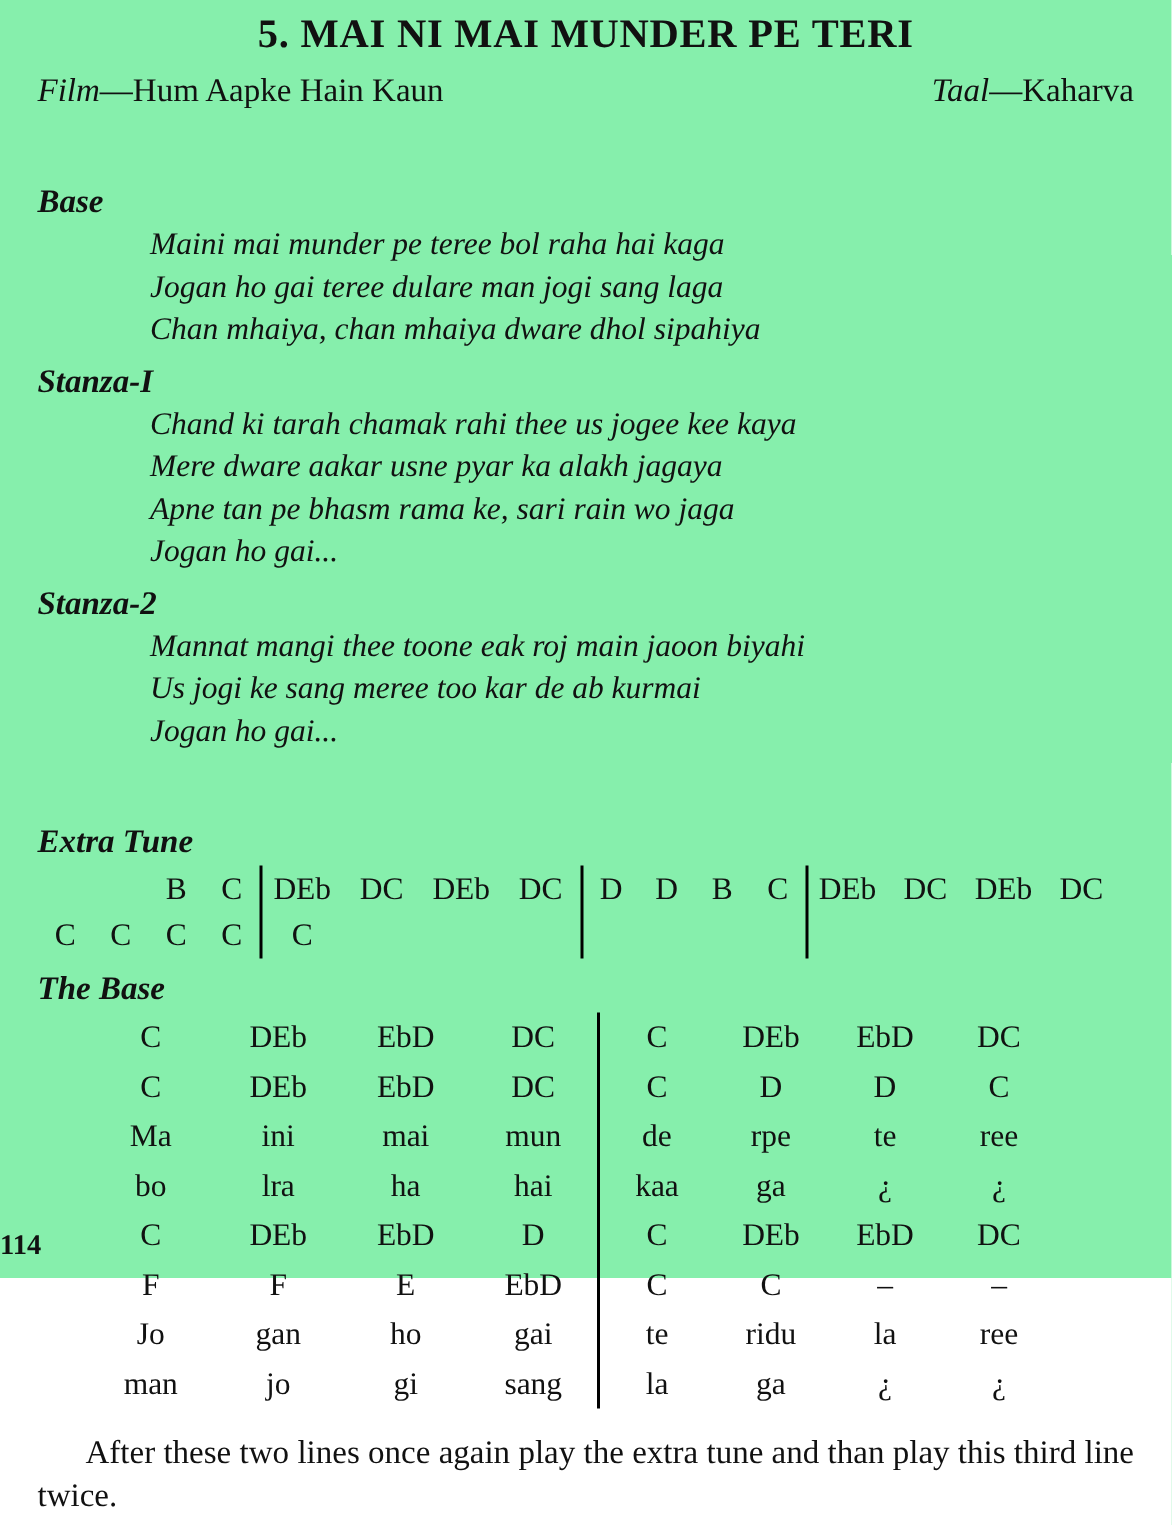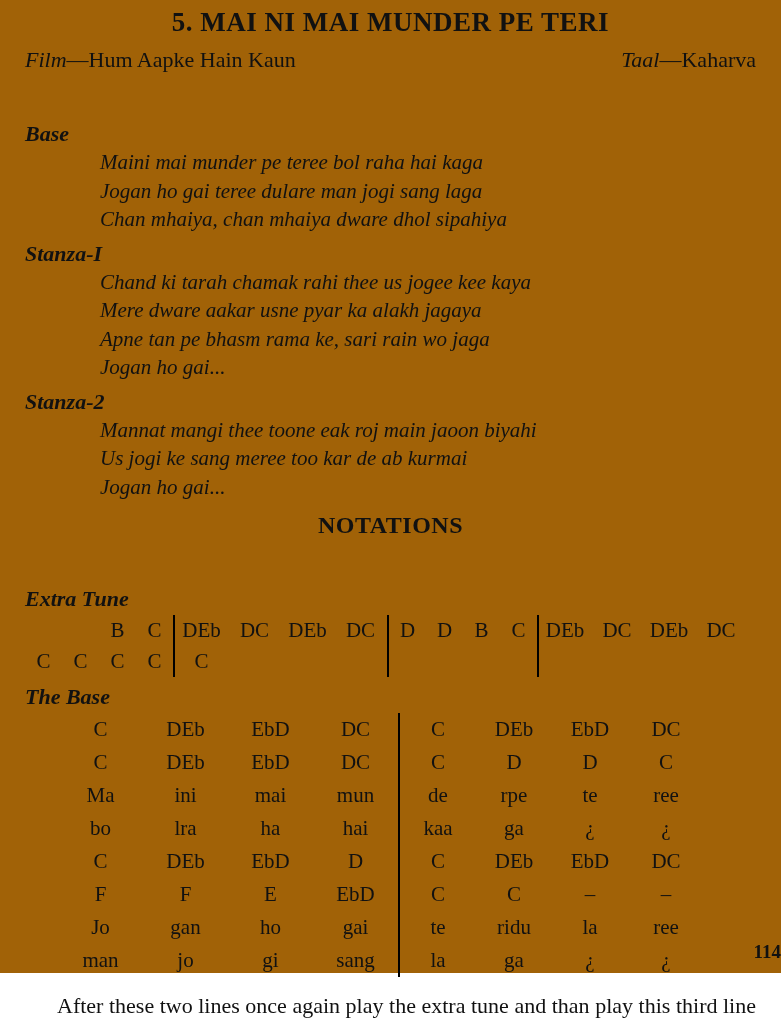--- a/index.html
+++ b/index.html
@@ -1,19 +1,19 @@
 <!DOCTYPE html>
 <html><head>
 <meta charset="utf-8">
 <style>
   html,body{margin:0;padding:0;background:#fff;}
   body{width:781px;height:1024px;overflow:hidden;
        font-family:"Liberation Serif","DejaVu Serif",serif;color:#111;}
-  .page{box-sizing:border-box;width:781px;height:973px;
-        padding:6px 25px 0 25px;position:relative;background:#a16207;}
+  .page{box-sizing:border-box;width:781px;height:852px;
+        padding:6px 25px 0 25px;position:relative;background:#86efac;}
 
   .title{font-size:27px;line-height:32px;font-weight:bold;text-align:center;
          margin:0 0 8px 0;letter-spacing:.5px;}
 
   .film-row{display:flex;justify-content:space-between;font-size:22px;line-height:28px;}
   .bi{font-weight:normal;font-style:italic;}
 
   .heading{font-size:22px;line-height:28px;font-weight:bold;font-style:italic;margin-top:46px;}
   .heading.sp{margin-top:6px;}
 
@@ -36,21 +36,21 @@
 
   
   .base-table{display:flex;margin-left:33px;margin-top:2px;}
   .half{display:grid;grid-auto-rows:33px;grid-auto-flow:dense;}
   .half.left{grid-template-columns:repeat(4,85px);}
   .half.right{grid-template-columns:repeat(4,76px);border-left:2px solid #000;}
 
   .footer-note{margin-top:14px;font-size:22px;line-height:29px;
                text-indent:32px;text-align:justify;}
   .page-number{position:absolute;bottom:10px;left:0;width:100%;
-               text-align:right;font-size:19px;font-weight:bold;}
+               text-align:left;font-size:19px;font-weight:bold;}
 </style>
 </head>
 <body>
 
 <div class="page">
 
   <div class="title">5. MAI NI MAI MUNDER PE TERI</div>
 
   <div class="film-row">
     <div><span class="bi">Film</span><span>—Hum Aapke Hain Kaun</span></div>
@@ -72,21 +72,20 @@
       <div class="lyric-line">Jogan ho gai...</div>
     </div>
 
   <div class="heading sp">Stanza-2</div>
   <div class="lyrics">
       <div class="lyric-line">Mannat mangi thee toone eak roj main jaoon biyahi</div>
       <div class="lyric-line">Us jogi ke sang meree too kar de ab kurmai</div>
       <div class="lyric-line">Jogan ho gai...</div>
     </div>
 
-  <div class="notations-title">NOTATIONS</div>
 
   <div class="heading">Extra Tune</div>
   <div class="extra-tune" id="extra-tune">
       <div class="measure m1">
         <div class="cell"></div>
         <div class="cell"></div>
         <div class="cell">B</div>
         <div class="cell">C</div>
         <div class="cell">C</div>
         <div class="cell">C</div>

